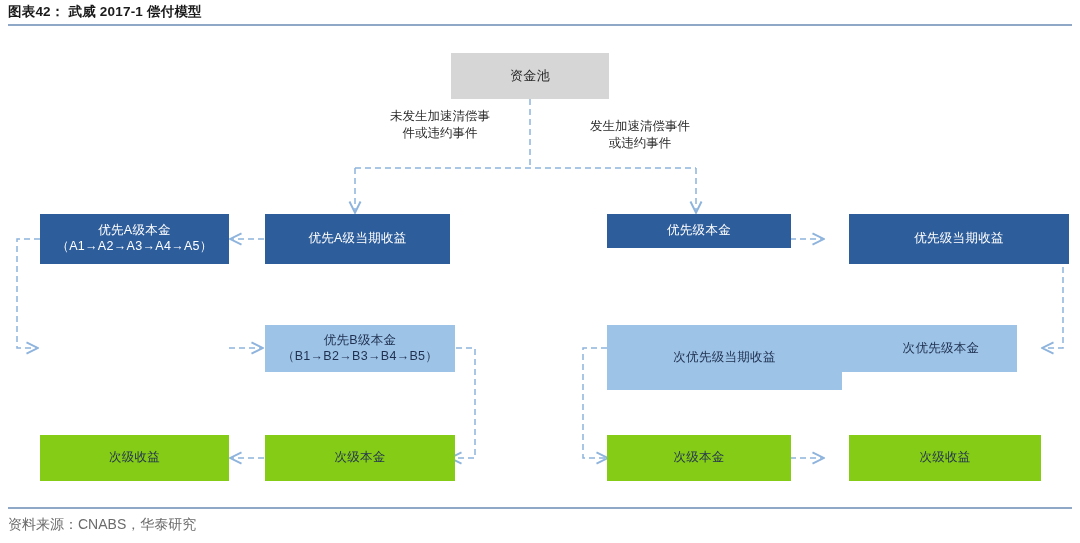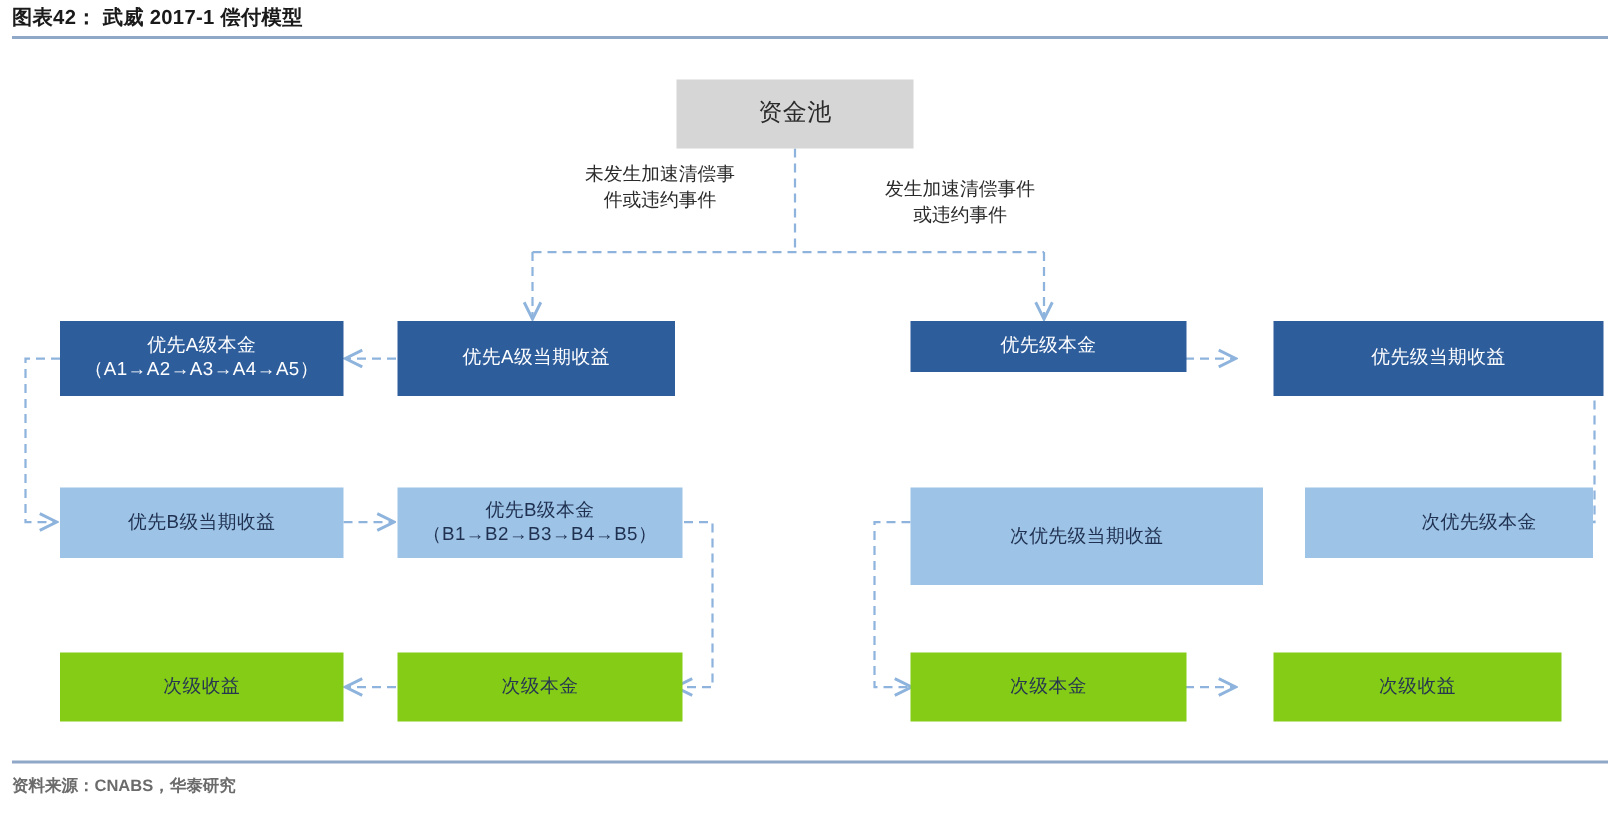--- a/index.html
+++ b/index.html
@@ -19,38 +19,38 @@
   .rule-top{
     position:absolute;left:8px;top:24px;width:1064px;height:2px;
     background:#8fa8c8;
   }
   .rule-bottom{
     position:absolute;left:8px;top:507px;width:1064px;height:1.5px;
     background:#8fa8c8;
   }
   .source{
     position:absolute;left:8px;top:516px;
-    font-size:11px;color:#6b6b6b;white-space:nowrap;font-weight:bold;
+    font-size:14px;color:#6b6b6b;white-space:nowrap;
   }
 
   
   .canvas{position:absolute;left:0;top:0;width:1080px;height:543px;}
   .svg-layer{position:absolute;left:0;top:0;width:1080px;height:543px;}
 
   
   .node{
     position:absolute;box-sizing:border-box;
     display:flex;align-items:center;justify-content:center;
     text-align:center;line-height:1.25;
     font-size:12.5px;letter-spacing:.3px;
     padding:2px 4px;
   }
   .node .lines{display:block;}
   .node .l2{display:block;}
-  .n-pool{background:#d6d6d6;color:#2b2b2b;font-size:16px;align-items:center;}
+  .n-pool{background:#d6d6d6;color:#2b2b2b;font-size:13px;align-items:center;}
   .n-dark{background:#2e5d9c;color:#ffffff;font-weight:normal;}
   .n-mid {background:#9dc3e6;color:#1f3050;}
   .n-light{background:#84cc16;color:#26374f;}
 
   .edge-label{
     position:absolute;text-align:center;
     font-size:12.5px;color:#2b2b2b;line-height:1.35;
     white-space:nowrap;
   }
 </style>
@@ -113,23 +113,20 @@
       <span class="lines">
         <span>优先A级本金</span>
         <span class="l2">（A1→A2→A3→A4→A5）</span>
       </span>
     </div>
 
     <div class="node n-dark" style="left:265px;top:214px;width:185px;height:50px;">
       <span class="lines">优先A级当期收益</span>
     </div>
 
-    <div class="node n-mid" style="left:40px;top:325px;width:189px;height:47px;">
-      <span class="lines">优先B级当期收益</span>
-    </div>
 
     <div class="node n-mid" style="left:265px;top:325px;width:190px;height:47px;">
       <span class="lines">
         <span>优先B级本金</span>
         <span class="l2">（B1→B2→B3→B4→B5）</span>
       </span>
     </div>
 
     <div class="node n-light" style="left:40px;top:435px;width:189px;height:46px;">
       <span class="lines">次级收益</span>
@@ -144,21 +141,21 @@
     </div>
 
     <div class="node n-dark" style="left:849px;top:214px;width:220px;height:50px;">
       <span class="lines">优先级当期收益</span>
     </div>
 
     <div class="node n-mid" style="left:607px;top:325px;width:235px;height:65px;">
       <span class="lines">次优先级当期收益</span>
     </div>
 
-    <div class="node n-mid" style="left:870px;top:325px;width:192px;height:47px;padding-left:44px;">
+    <div class="node n-mid" style="left:825px;top:325px;width:192px;height:47px;padding-left:44px;">
       <span class="lines">次优先级本金</span>
     </div>
 
     <div class="node n-light" style="left:607px;top:435px;width:184px;height:46px;">
       <span class="lines">次级本金</span>
     </div>
 
     <div class="node n-light" style="left:849px;top:435px;width:192px;height:46px;">
       <span class="lines">次级收益</span>
     </div>

